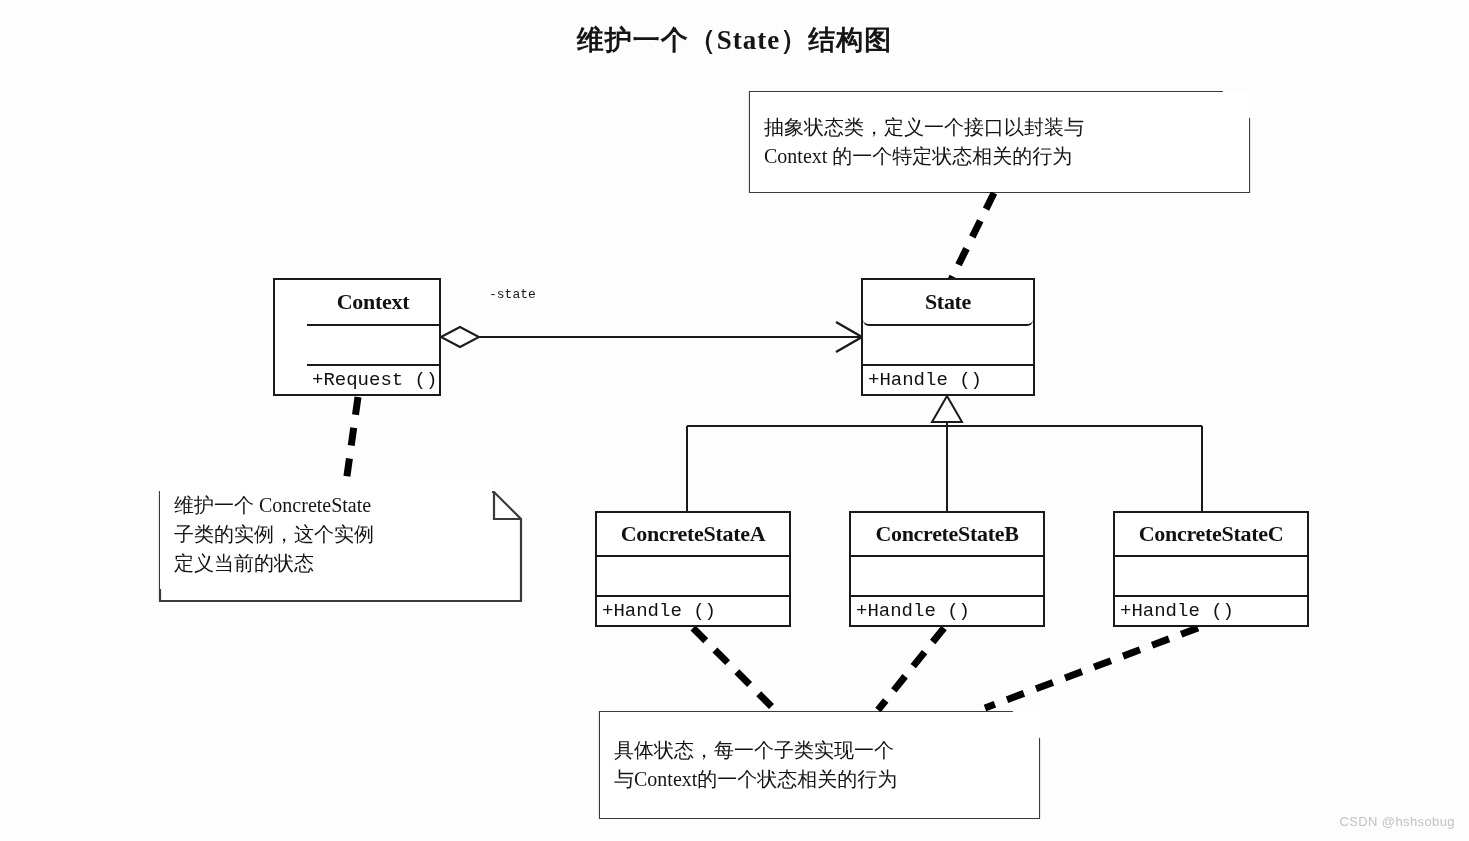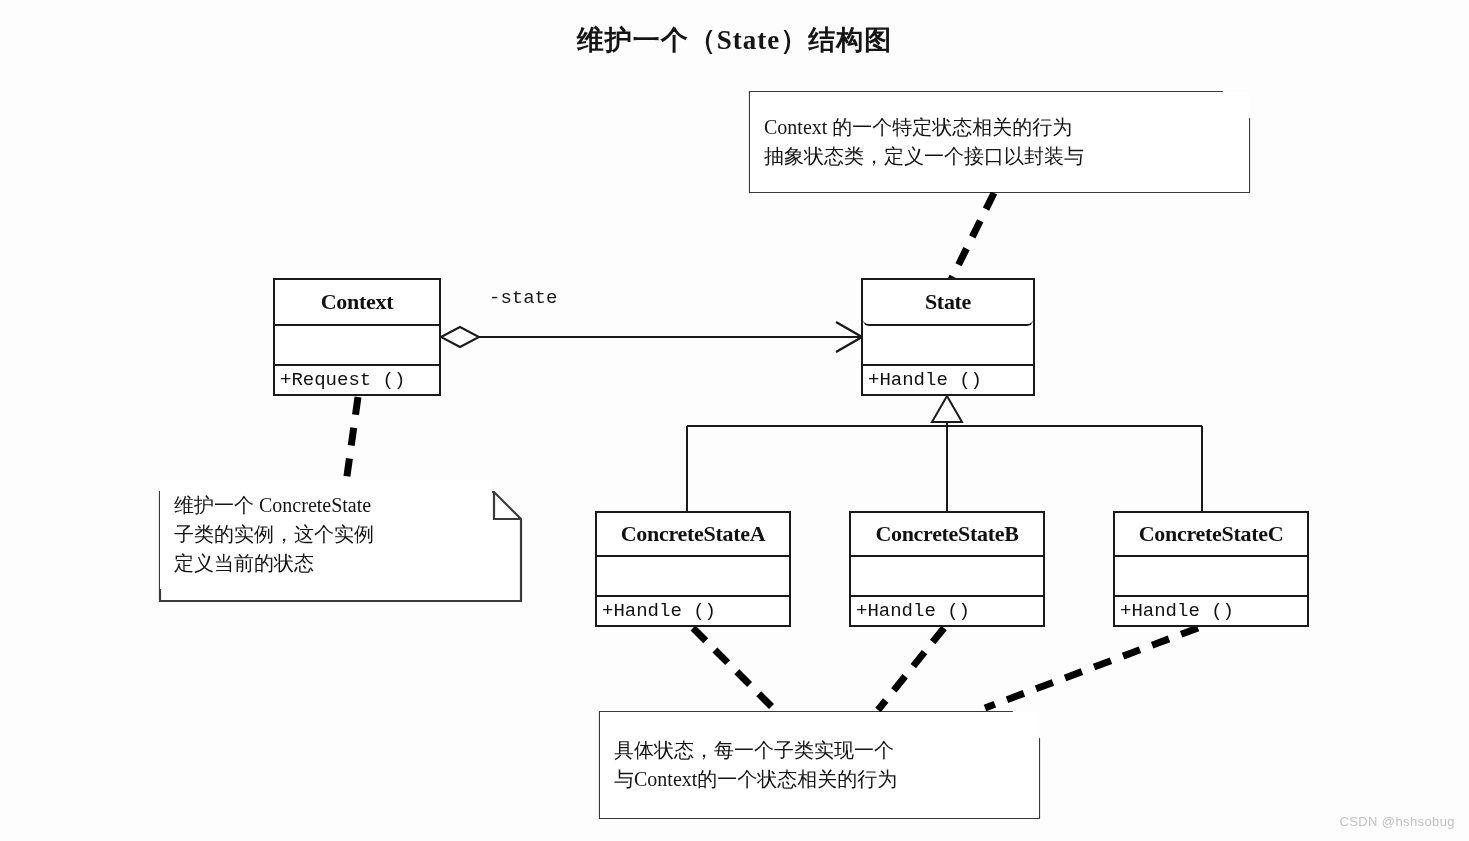--- a/index.html
+++ b/index.html
@@ -90,21 +90,21 @@
     line-height: 1.45;
     color: #141414;
   }
   .uml-note .note-line {
     white-space: nowrap;
   }
   
   .edge-label {
     position: absolute;
     font-family: "Liberation Mono", monospace;
-    font-size: 19px;
+    font-size: 13px;
     color: #181818;
     white-space: nowrap;
   }
   .watermark {
     position: absolute;
     right: 14px;
     bottom: 12px;
     font-family: "Liberation Sans", sans-serif;
     font-size: 13px;
     color: #c2c2c2;
@@ -169,41 +169,41 @@
     <g>
       <line x1="944" y1="628" x2="878" y2="710" stroke="#000000" stroke-width="7" stroke-dasharray="18 13" stroke-linecap="butt"></line>
     </g>
     <g>
       <line x1="1198" y1="628" x2="985" y2="708" stroke="#000000" stroke-width="7" stroke-dasharray="18 13" stroke-linecap="butt"></line>
     </g>
   </svg>
 
   <div class="uml-note" style="left:750px; top:92px; width:499px; height:100px;">
     <div class="note-text">
+      <div class="note-line">抽象状态类，定义一个接口以封装与</div>
       <div class="note-line">Context 的一个特定状态相关的行为</div>
-      <div class="note-line">抽象状态类，定义一个接口以封装与</div>
     </div>
   </div>
 
   <div class="uml-note" style="left:160px; top:480px; width:332px; height:109px;">
     <div class="note-text">
       <div class="note-line">维护一个 ConcreteState</div>
       <div class="note-line">子类的实例，这个实例</div>
       <div class="note-line">定义当前的状态</div>
     </div>
   </div>
 
   <div class="uml-note" style="left:600px; top:712px; width:439px; height:106px;">
     <div class="note-text">
       <div class="note-line">具体状态，每一个子类实现一个</div>
       <div class="note-line">与Context的一个状态相关的行为</div>
     </div>
   </div>
 
-  <div class="uml-class" style="left:273px; top:278px; width:168px; height:118px;">
+  <div class="uml-class" style="left:273px; top:278px; width:168px; height:118px;padding-left:32px;">
     <div class="uml-name" style="height:44px;">Context</div>
     <div class="uml-attrs" style="height:38px;"></div>
     <div class="uml-ops" style="flex:1;">+Request ()</div>
   </div>
 
   <div class="uml-class" style="left:861px; top:278px; width:174px; height:118px;">
     <div class="uml-name" style="height:44px;border-radius:6px;">State</div>
     <div class="uml-attrs" style="height:38px;"></div>
     <div class="uml-ops" style="flex:1;">+Handle ()</div>
   </div>

